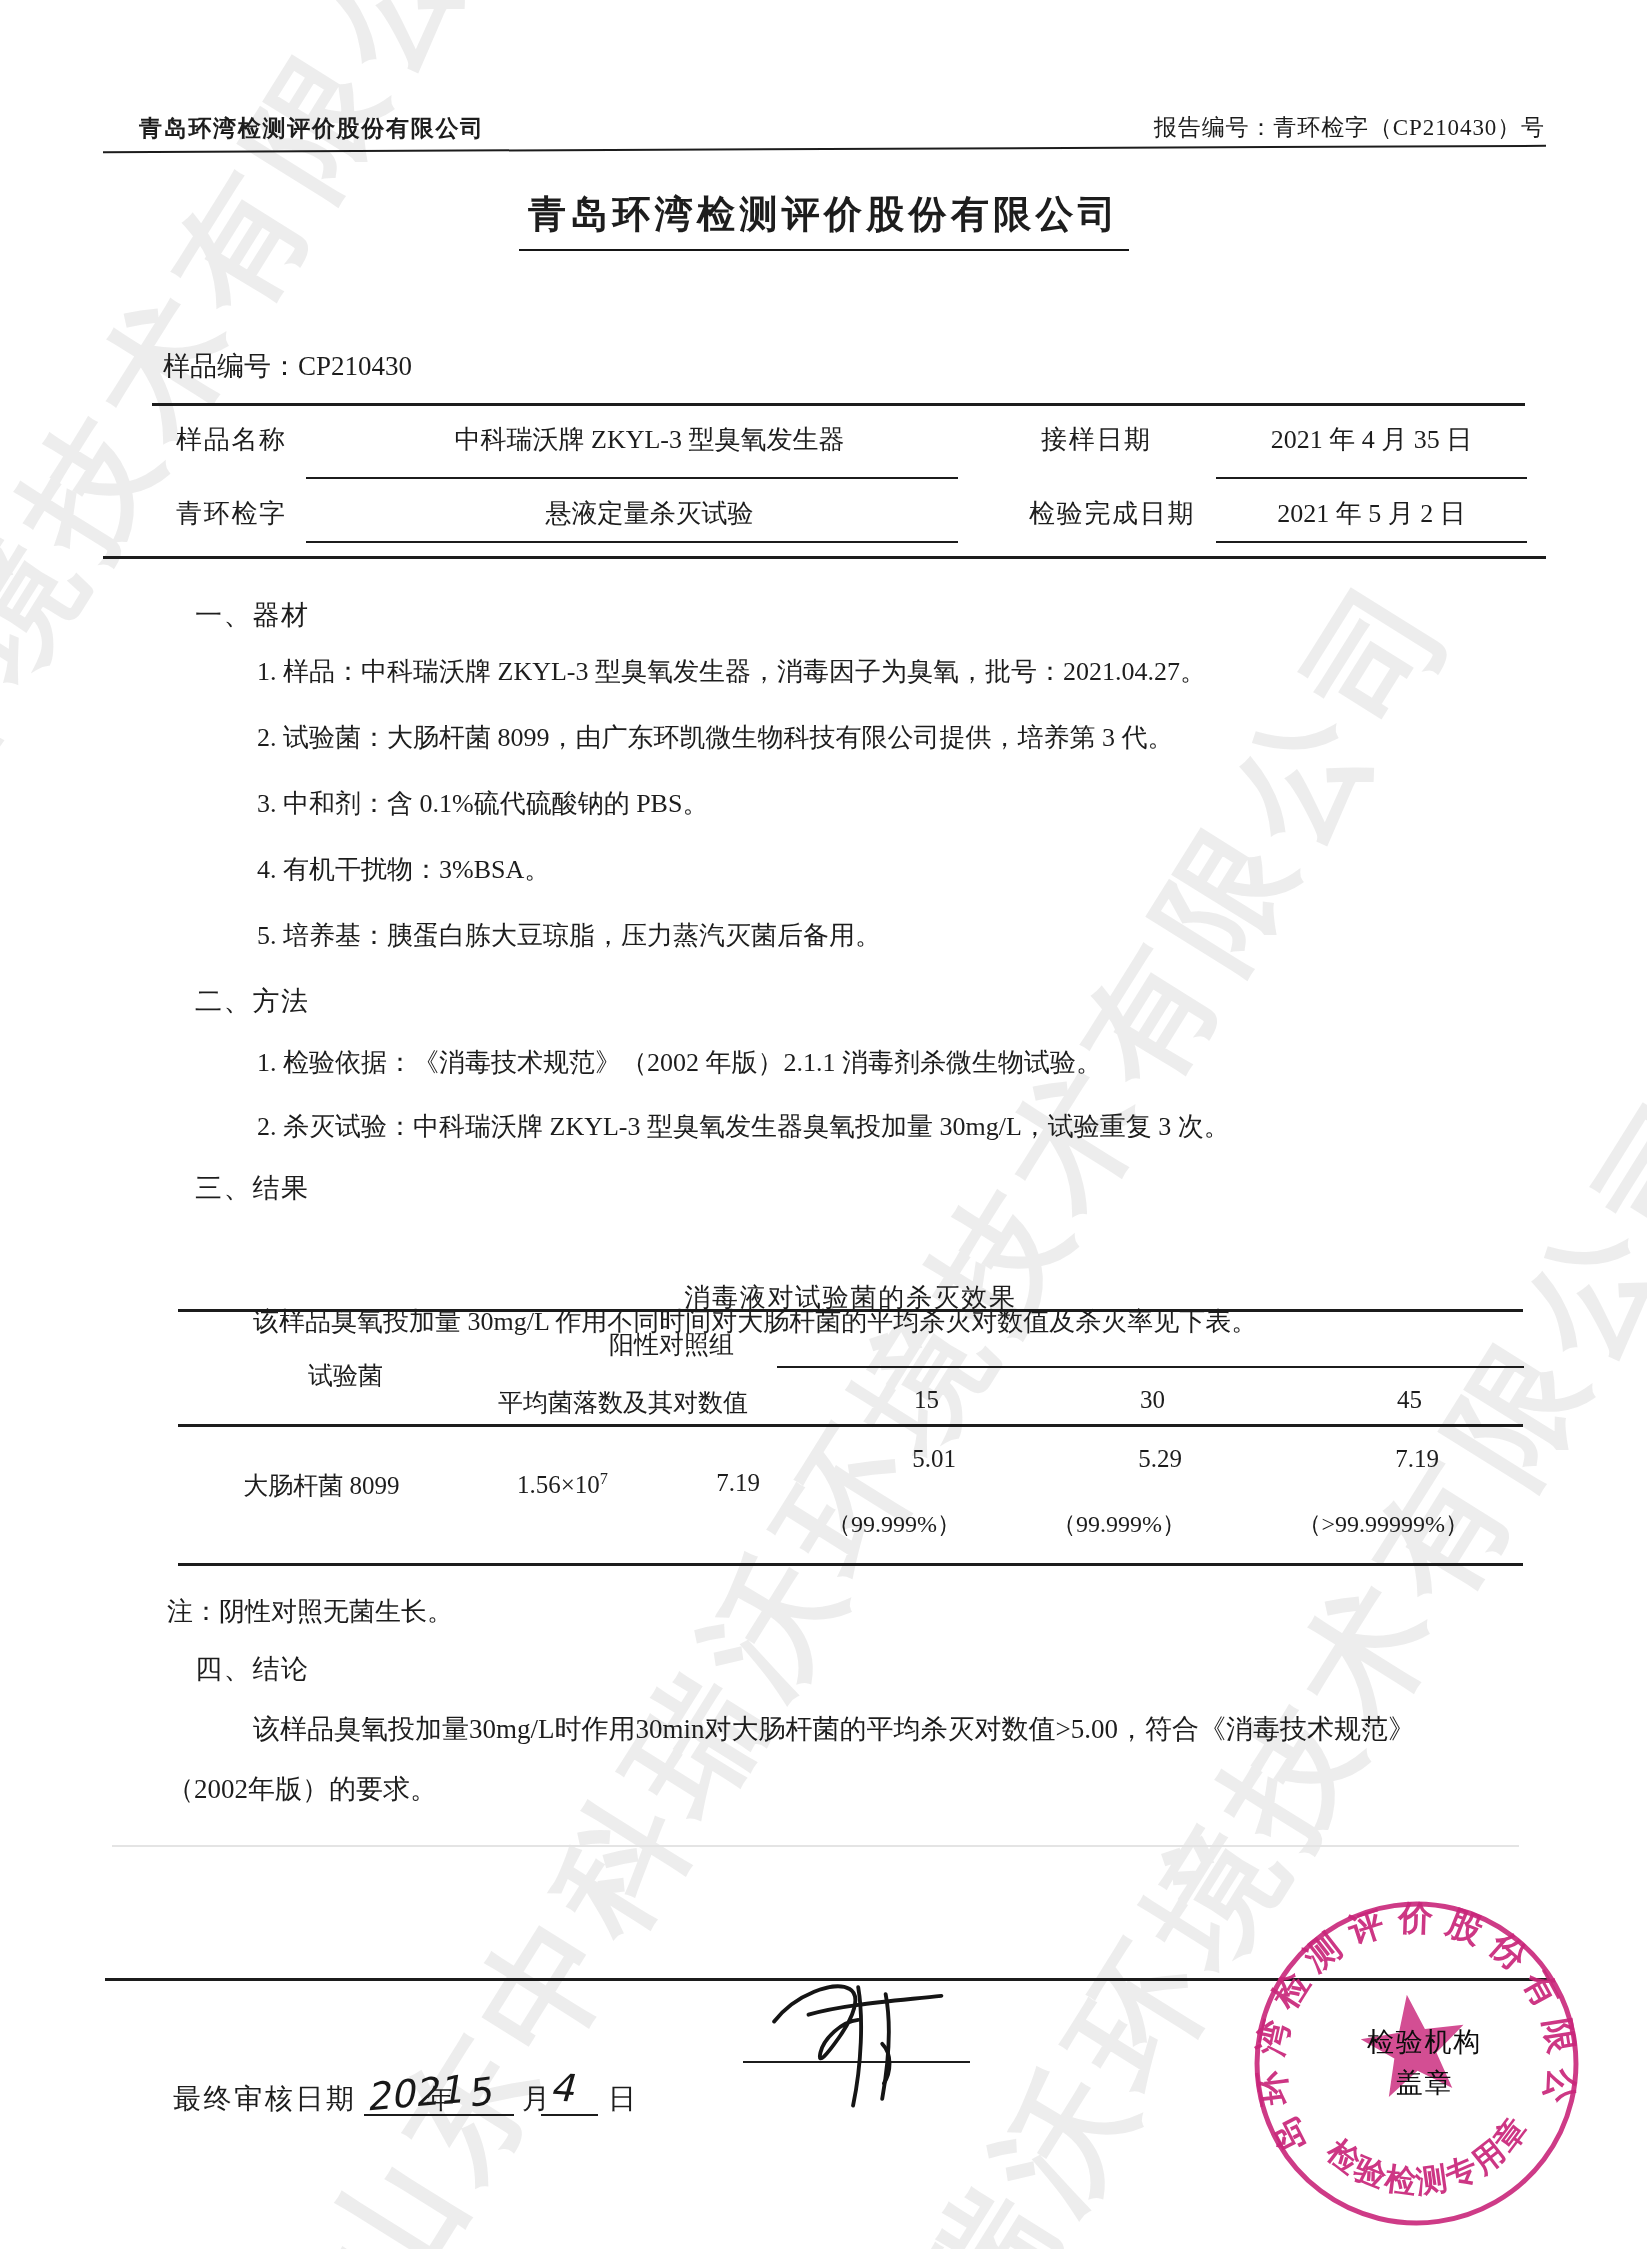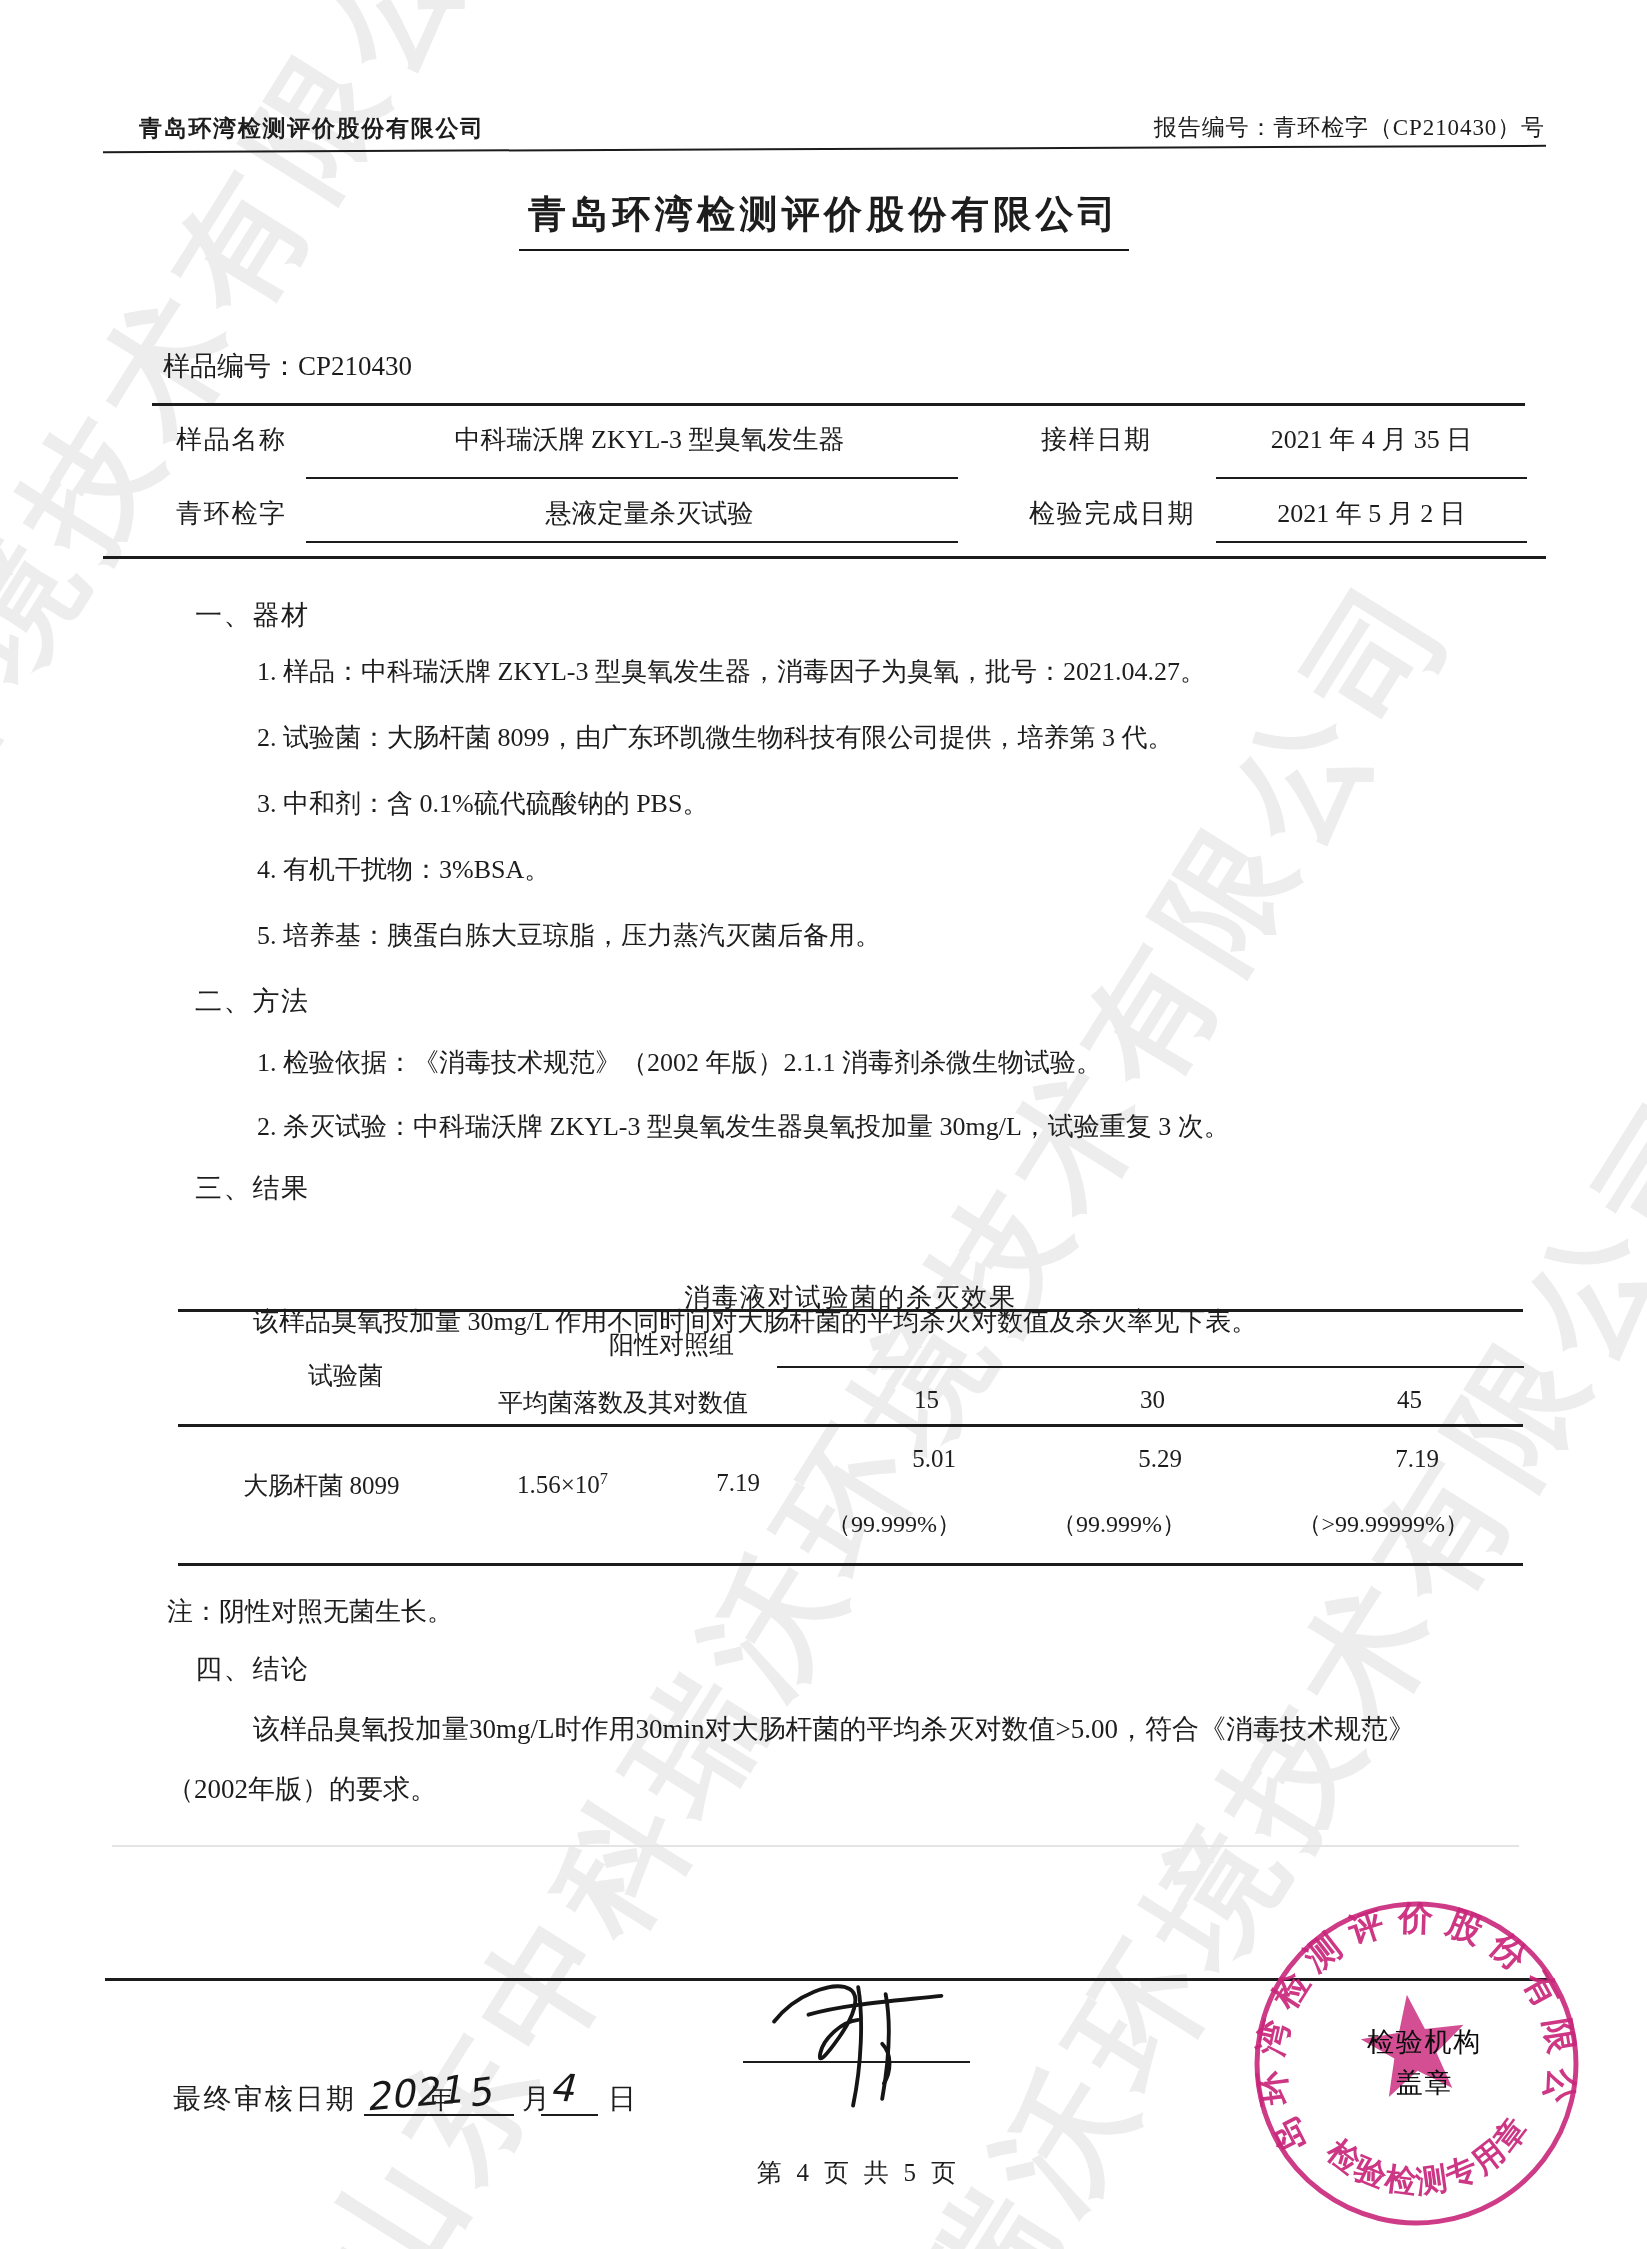--- a/index.html
+++ b/index.html
@@ -159,21 +159,20 @@
   <div class="hand" style="left:369px;top:2071px;font-size:38px;transform:rotate(-5deg) skewX(-14deg);">2021</div>
   <div class="abs foot-label" style="left:426px;top:2080px;">年</div>
   <div class="hand" style="left:470px;top:2070px;font-size:38px;transform:rotate(-7deg) skewX(-10deg);">5</div>
   <div class="abs foot-label" style="left:522px;top:2080px;">月</div>
   <div class="hand" style="left:553px;top:2066px;font-size:38px;transform:rotate(4deg) skewX(-12deg);">4</div>
   <div class="abs foot-label" style="left:608px;top:2080px;">日</div>
   <div class="line" style="left:364px;top:2114px;width:95px;height:1.7px;"></div>
   <div class="line" style="left:457px;top:2114px;width:57px;height:1.7px;"></div>
   <div class="line" style="left:541px;top:2114px;width:57px;height:1.7px;"></div>
 
-  <div class="abs footer-page">第 4 页 共 5 页</div>
 
   <div class="abs" id="stamp-wrap">
     <svg width="347" height="347" viewBox="0 0 420 420">
       <defs>
         <path id="arcTop" d="M 75 300 A 162 162 0 1 1 345 300" fill="none"></path>
         <path id="arcBot" d="M 72 282 A 156 156 0 0 0 348 282" fill="none"></path>
       </defs>
       <circle cx="210" cy="210" r="193" fill="none" stroke="#c9267a" stroke-width="6" opacity="0.9"></circle>
       <path d="M210,126 L225.9,170.2 L272.8,171.6 L235.7,200.3 L248.8,245.4 L210,219 L171.2,245.4 L184.3,200.3 L147.2,171.6 L194.1,170.2 Z" fill="#cb2f80" opacity="0.85"></path>
       <text font-size="42" font-weight="bold" fill="#c9267a" opacity="0.92" letter-spacing="14">

